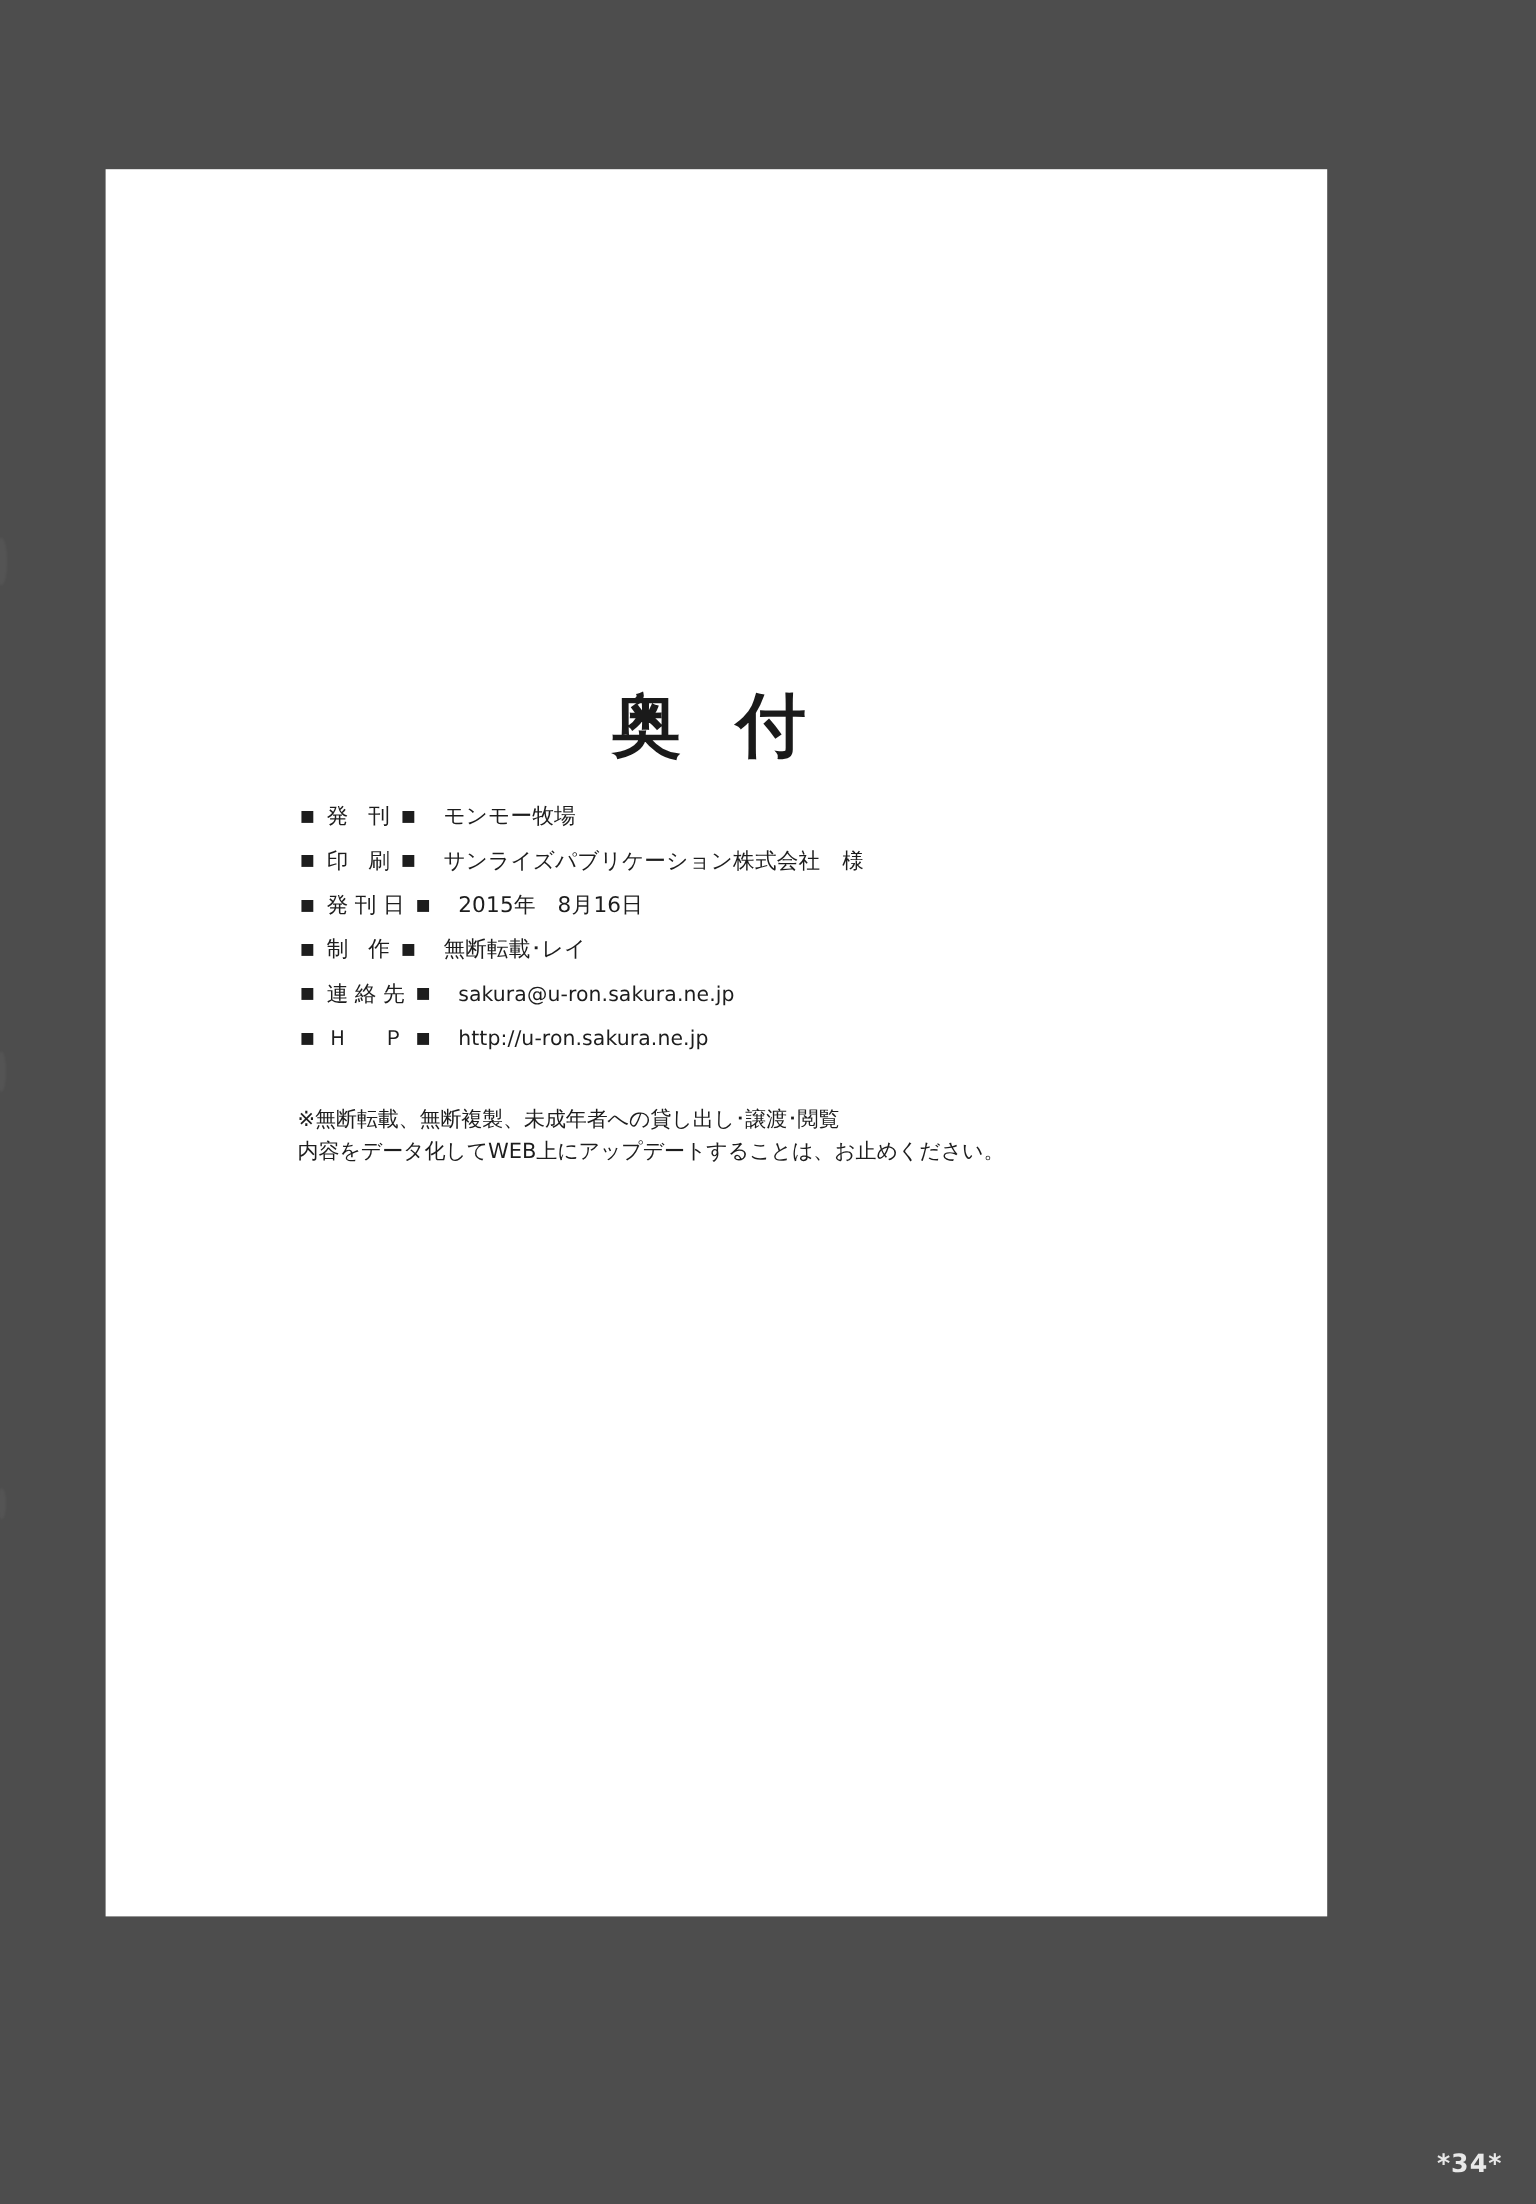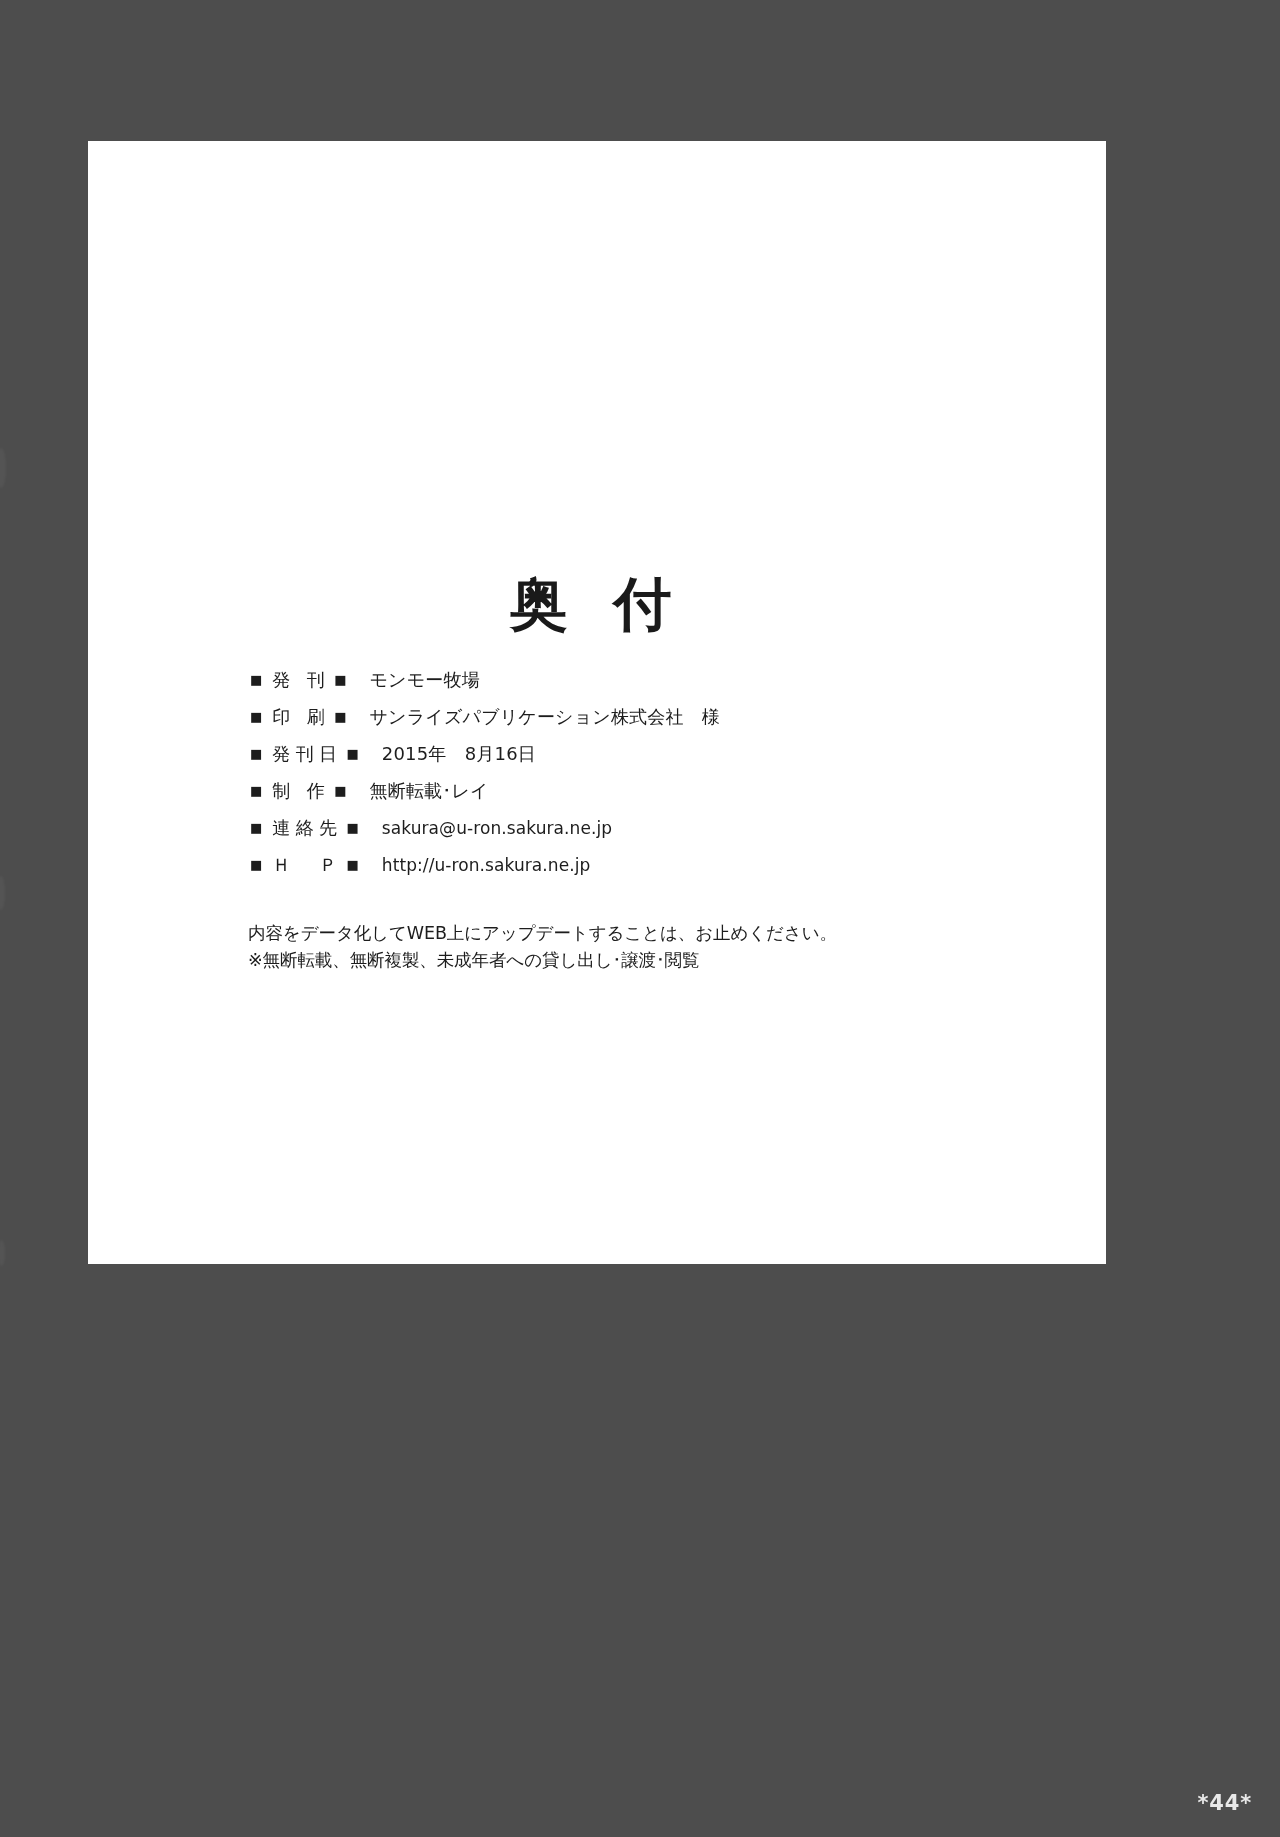--- a/index.html
+++ b/index.html
@@ -19,21 +19,21 @@
     position: absolute;
     inset: 0;
     background: #4d4d4d;
   }
   
   .sheet {
     position: absolute;
     left: 88px;
     top: 141px;
     width: 1018px;
-    height: 1123px;
+    height: 1456px;
     background: #ffffff;
   }
   .colophon-title {
     position: absolute;
     left: 0;
     right: 0;
     top: 425px;
     text-align: center;
     font-size: 58px;
     font-weight: bold;
@@ -168,19 +168,19 @@
     <div class="info-row">
       <span class="bullet">■</span>
       <span class="field-label">Ｈ　Ｐ</span>
       <span class="field-sep">■</span>
       <span class="field-value ascii">http://u-ron.sakura.ne.jp</span>
     </div>
 
   </div>
 
   <div class="notice">
+    <div>※無断転載、無断複製、未成年者への貸し出し･譲渡･閲覧</div>
     <div>内容をデータ化してWEB上にアップデートすることは、お止めください。</div>
-    <div>※無断転載、無断複製、未成年者への貸し出し･譲渡･閲覧</div>
   </div>
 
 </div>
 
-<div class="page-number">*44*</div>
+<div class="page-number">*34*</div>
 
 </body></html>

